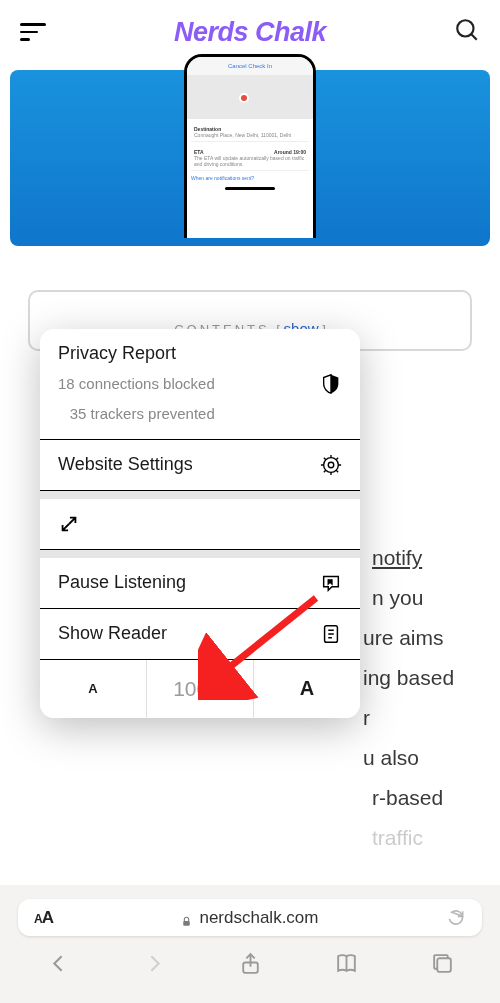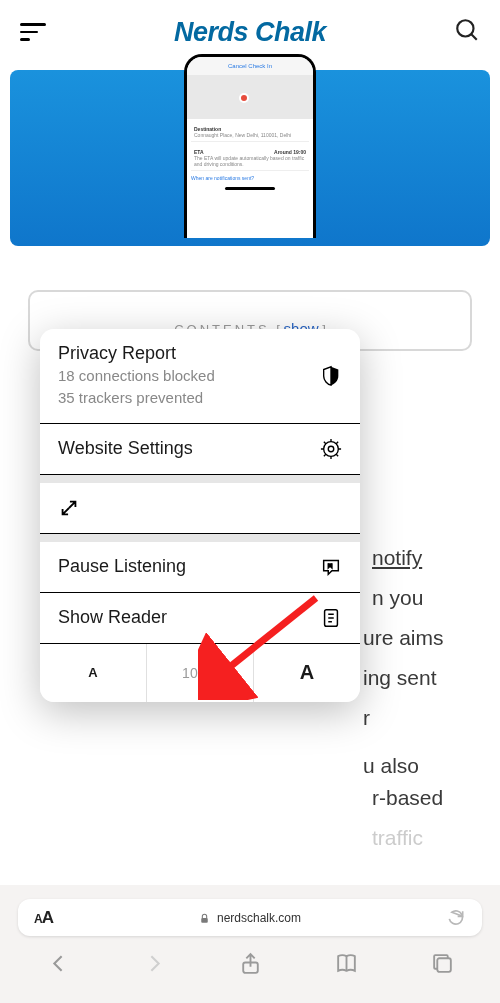--- a/index.html
+++ b/index.html
@@ -3,55 +3,55 @@
   <meta charset="utf-8">
   <style>
     *{margin:0;padding:0;box-sizing:border-box;font-family:-apple-system,BlinkMacSystemFont,"Segoe UI",sans-serif;}
     body{width:500px;height:1003px;background:#fff;overflow:hidden;position:relative;}
     .header{height:64px;display:flex;align-items:center;justify-content:space-between;padding:0 20px;background:#fff;}
     .hamburger{width:26px;display:flex;flex-direction:column;gap:5px;}
     .hamburger span{height:2.5px;background:#000;border-radius:2px;}
     .hamburger span:nth-child(1){width:26px;}
     .hamburger span:nth-child(2){width:18px;}
     .hamburger span:nth-child(3){width:10px;}
-    .logo{font-weight:900;font-size:27px;color:#0369a1;letter-spacing:-0.5px;font-style:italic;}
+    .logo{font-weight:900;font-size:27px;color:#8b5cf6;letter-spacing:-0.5px;font-style:italic;}
     .search-ic{width:26px;height:26px;}
     .blue-block{margin:6px 10px 0;height:176px;background:linear-gradient(180deg,#1a92dd,#0f76cb);border-radius:8px;position:relative;display:flex;justify-content:center;align-items:flex-end;}
     .phone{width:132px;height:184px;background:#000;border-radius:18px 18px 0 0;padding:3px 3px 0;position:relative;top:-8px;}
     .phone-inner{width:100%;height:100%;background:#fff;border-radius:15px 15px 0 0;overflow:hidden;display:flex;flex-direction:column;}
     .phone-top{height:18px;background:#f6f6f6;display:flex;align-items:center;justify-content:center;font-size:6px;color:#2a7be4;}
     .phone-map{height:44px;background:#e8e8e8;position:relative;}
     .phone-pin{position:absolute;left:52px;top:18px;width:10px;height:10px;background:#e74c3c;border-radius:50%;border:2px solid #fff;}
     .phone-card{margin:4px 4px 0;padding:3px;border-bottom:1px solid #eee;font-size:5px;}
     .phone-card .lbl{color:#333;font-weight:600;}
     .phone-card .val{color:#888;}
     .phone-row{display:flex;justify-content:space-between;}
     .phone-link{color:#2a7be4;font-size:5px;margin:4px 4px 0;}
     .phone-home{width:50px;height:3px;background:#000;border-radius:3px;margin:6px auto 2px;}
     .contents-box{margin:44px 28px 0;border:2px solid #d8d8d8;border-radius:10px;padding:28px 24px 12px;text-align:center;color:#999;font-size:13px;letter-spacing:3px;}
     .contents-box .show{color:#2a66c4;letter-spacing:0;font-size:15px;}
     .bgtext{position:absolute;font-size:21px;color:#3a3a3a;line-height:1.9;font-weight:400;}
     .menu{position:absolute;left:40px;top:329px;width:320px;background:#f7f7f7;border-radius:14px;box-shadow:0 10px 40px rgba(0,0,0,0.25);overflow:hidden;}
     .menu-item{background:#fff;border-bottom:1px solid #000000;padding:14px 18px;display:flex;align-items:center;justify-content:space-between;}
     .menu-item .txt{font-size:18px;color:#1a1a1a;font-weight:400;}
-    .menu-item .sub{font-size:15px;color:#888;line-height:1.35;margin-top:2px;}
+    .menu-item .sub{font-size:15px;color:#888;line-height:1.35;margin-top:10px;text-align:right;}
     .menu-item .ic{width:22px;height:22px;display:flex;align-items:center;justify-content:center;}
     .sep{height:8px;background:#e6e6e6;}
     .text-size{display:flex;background:#fff;}
-    .text-size>div{flex:1;height:58px;display:flex;align-items:center;justify-content:center;border-right:1px solid #e0e0e0;font-size:14px;color:#1a1a1a;}
+    .text-size>div{flex:1;height:58px;display:flex;align-items:center;justify-content:center;border-right:1px solid #e0e0e0;font-size:21px;color:#1a1a1a;}
     .text-size>div:last-child{border-right:none;}
     .text-size .small{font-size:13px;font-weight:600;}
     .text-size .big{font-size:20px;font-weight:600;}
     .text-size .pct{color:#9a9a9a;}
     .arrow{position:absolute;left:198px;top:590px;pointer-events:none;}
     .bottom-bar{position:absolute;bottom:0;left:0;right:0;height:118px;background:#f5f3f2;}
     .url-bar{margin:14px 18px 0;height:37px;background:#fff;border-radius:12px;box-shadow:0 1px 3px rgba(0,0,0,0.12);display:flex;align-items:center;padding:0 16px;gap:8px;}
     .aa{font-size:17px;font-weight:600;color:#222;letter-spacing:-1px;}
     .aa .sm{font-size:12px;}
-    .url{flex:1;text-align:center;font-size:12px;color:#333;display:flex;align-items:flex-end;justify-content:center;gap:6px;}
+    .url{flex:1;text-align:center;font-size:17px;color:#333;display:flex;align-items:flex-end;justify-content:center;gap:6px;}
     .lock{width:13px;height:13px;}
     .reload{width:20px;height:20px;}
     .toolbar{display:flex;justify-content:space-around;align-items:center;height:54px;padding:0 10px;}
     .toolbar svg{width:25px;height:25px;}
   </style>
 </head>
 <body>
 
 <div class="header">
   <div class="hamburger">
@@ -93,23 +93,23 @@
 </div>
 
 <div class="contents-box">
   <span>CONTENTS</span>
   <span style="letter-spacing:0;"> [ </span><span class="show">show</span><span style="letter-spacing:0;"> ]</span>
 </div>
 
 <div class="bgtext" style="left:372px;top:538px;text-decoration:underline;">notify</div>
 <div class="bgtext" style="left:372px;top:578px;">n you</div>
 <div class="bgtext" style="left:363px;top:618px;">ure aims</div>
-<div class="bgtext" style="left:363px;top:658px;">ing sent</div>
+<div class="bgtext" style="left:363px;top:658px;">ing based</div>
 <div class="bgtext" style="left:363px;top:698px;">r</div>
-<div class="bgtext" style="left:363px;top:738px;margin-top:8px;">u also</div>
+<div class="bgtext" style="left:363px;top:738px;">u also</div>
 <div class="bgtext" style="left:372px;top:778px;">r-based</div>
 <div class="bgtext" style="left:372px;top:818px;color:#ccc;">traffic</div>
 
 <div class="menu">
   <div class="menu-item">
     <div>
       <div class="txt">Privacy Report</div>
       <div class="sub">18 connections blocked</div>
       <div class="sub">35 trackers prevented</div>
     </div>

